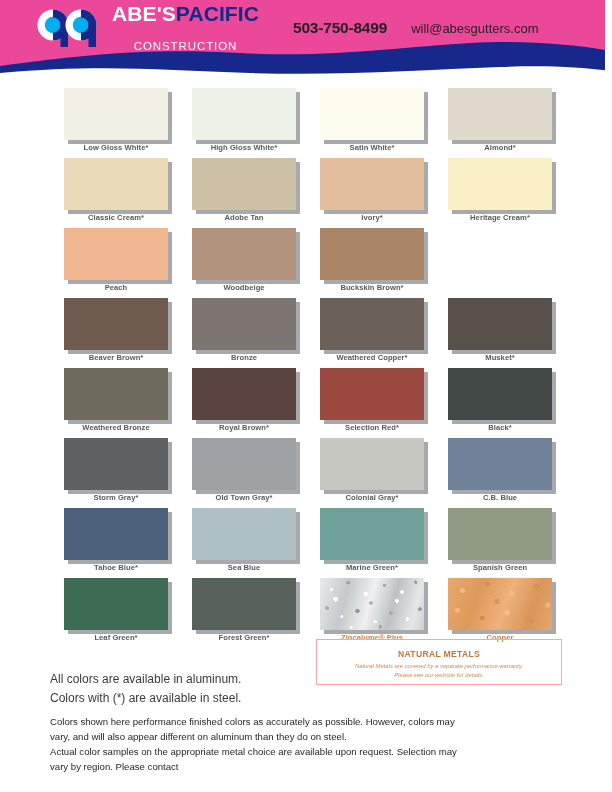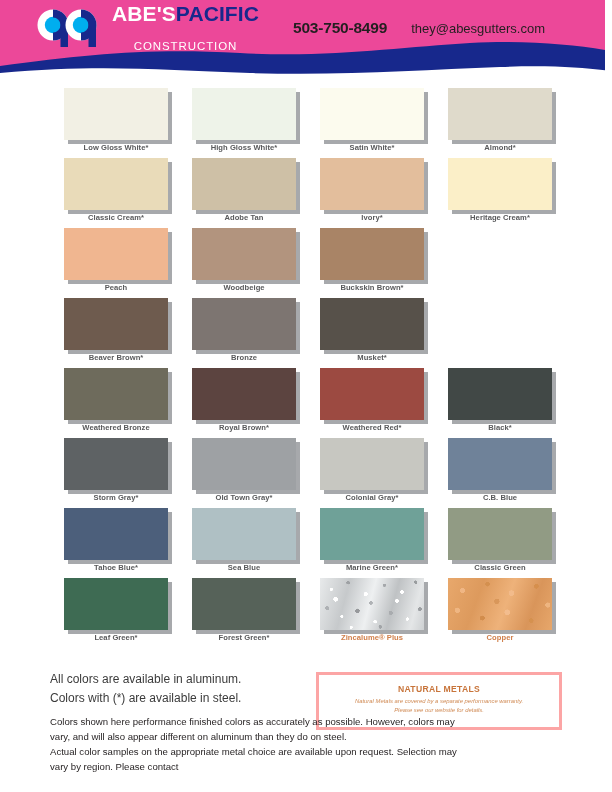--- a/index.html
+++ b/index.html
@@ -170,24 +170,24 @@
       radial-gradient(circle at 80% 82%, #d5914f 0 2.2px, transparent 2.5px),
       radial-gradient(circle at 96% 52%, #eeb580 0 2.4px, transparent 2.7px),
       radial-gradient(circle at 47% 45%, #d9975a 0 2.5px, transparent 2.8px),
       linear-gradient(110deg, #e8a86c 0%, #dd9a5d 30%, #eeb27a 55%, #d9955a 78%, #e7a76b 100%);
   }
 
   
   .metals-box {
     position: absolute;
     left: 316px;
-    top: 672px;
+    top: 639px;
     width: 246px;
-    height: 58px;
-    border: 3px solid #fca5a5;
+    height: 46px;
+    border: 1px solid #fca5a5;
     box-sizing: border-box;
   }
   .metals-title {
     margin-top: 9px;
     text-align: center;
     font-size: 8.6px;
     font-weight: bold;
     color: #C8743A;
     letter-spacing: 0.3px;
   }
@@ -242,21 +242,21 @@
       <path d="M45,1.5 a15.5,15.5 0 0 1 0,31 L45,24.5 a7.5,7.5 0 0 0 0,-15 Z" fill="#17288C"></path>
       <rect x="52.5" y="13" width="7.5" height="26" fill="#17288C"></rect>
     </svg>
 
     <div class="brand-block">
       <div class="brand-line1"><span class="b-white">ABE'S</span><span class="b-navy">PACIFIC</span></div>
       <div class="brand-line2">CONSTRUCTION</div>
     </div>
 
     <div class="header-phone">503-750-8499</div>
-    <div class="header-email">they@abesgutters.com</div>
+    <div class="header-email">will@abesgutters.com</div>
   </div>
 </div>
 
 <div class="grid" id="grid-root">
     <div class="grid-row">
       <div class="cell">
         <div class="sw-wrap">
           <div class="sw-shadow"></div>
           <div class="sw" style="background: rgb(242, 240, 228);"></div>
         </div>
@@ -348,20 +348,27 @@
       <div class="cell">
         <div class="sw-wrap">
           <div class="sw-shadow"></div>
           <div class="sw" style="background: rgb(125, 117, 113);"></div>
         </div>
         <div class="sw-label">Bronze</div>
       </div>
       <div class="cell">
         <div class="sw-wrap">
           <div class="sw-shadow"></div>
+          <div class="sw" style="background: rgb(107, 97, 88);"></div>
+        </div>
+        <div class="sw-label">Weathered Copper*</div>
+      </div>
+      <div class="cell">
+        <div class="sw-wrap">
+          <div class="sw-shadow"></div>
           <div class="sw" style="background: rgb(87, 81, 74);"></div>
         </div>
         <div class="sw-label">Musket*</div>
       </div>
     </div>
     <div class="grid-row">
       <div class="cell">
         <div class="sw-wrap">
           <div class="sw-shadow"></div>
           <div class="sw" style="background: rgb(110, 107, 92);"></div>
@@ -373,21 +380,21 @@
           <div class="sw-shadow"></div>
           <div class="sw" style="background: rgb(92, 68, 64);"></div>
         </div>
         <div class="sw-label">Royal Brown*</div>
       </div>
       <div class="cell">
         <div class="sw-wrap">
           <div class="sw-shadow"></div>
           <div class="sw" style="background: rgb(156, 74, 65);"></div>
         </div>
-        <div class="sw-label">Weathered Red*</div>
+        <div class="sw-label">Selection Red*</div>
       </div>
       <div class="cell">
         <div class="sw-wrap">
           <div class="sw-shadow"></div>
           <div class="sw" style="background: rgb(65, 72, 70);"></div>
         </div>
         <div class="sw-label">Black*</div>
       </div>
     </div>
     <div class="grid-row">
@@ -440,21 +447,21 @@
           <div class="sw-shadow"></div>
           <div class="sw" style="background: rgb(111, 161, 152);"></div>
         </div>
         <div class="sw-label">Marine Green*</div>
       </div>
       <div class="cell">
         <div class="sw-wrap">
           <div class="sw-shadow"></div>
           <div class="sw" style="background: rgb(145, 155, 132);"></div>
         </div>
-        <div class="sw-label">Classic Green</div>
+        <div class="sw-label">Spanish Green</div>
       </div>
     </div>
     <div class="grid-row">
       <div class="cell">
         <div class="sw-wrap">
           <div class="sw-shadow"></div>
           <div class="sw" style="background: rgb(62, 107, 83);"></div>
         </div>
         <div class="sw-label">Leaf Green*</div>
       </div>

